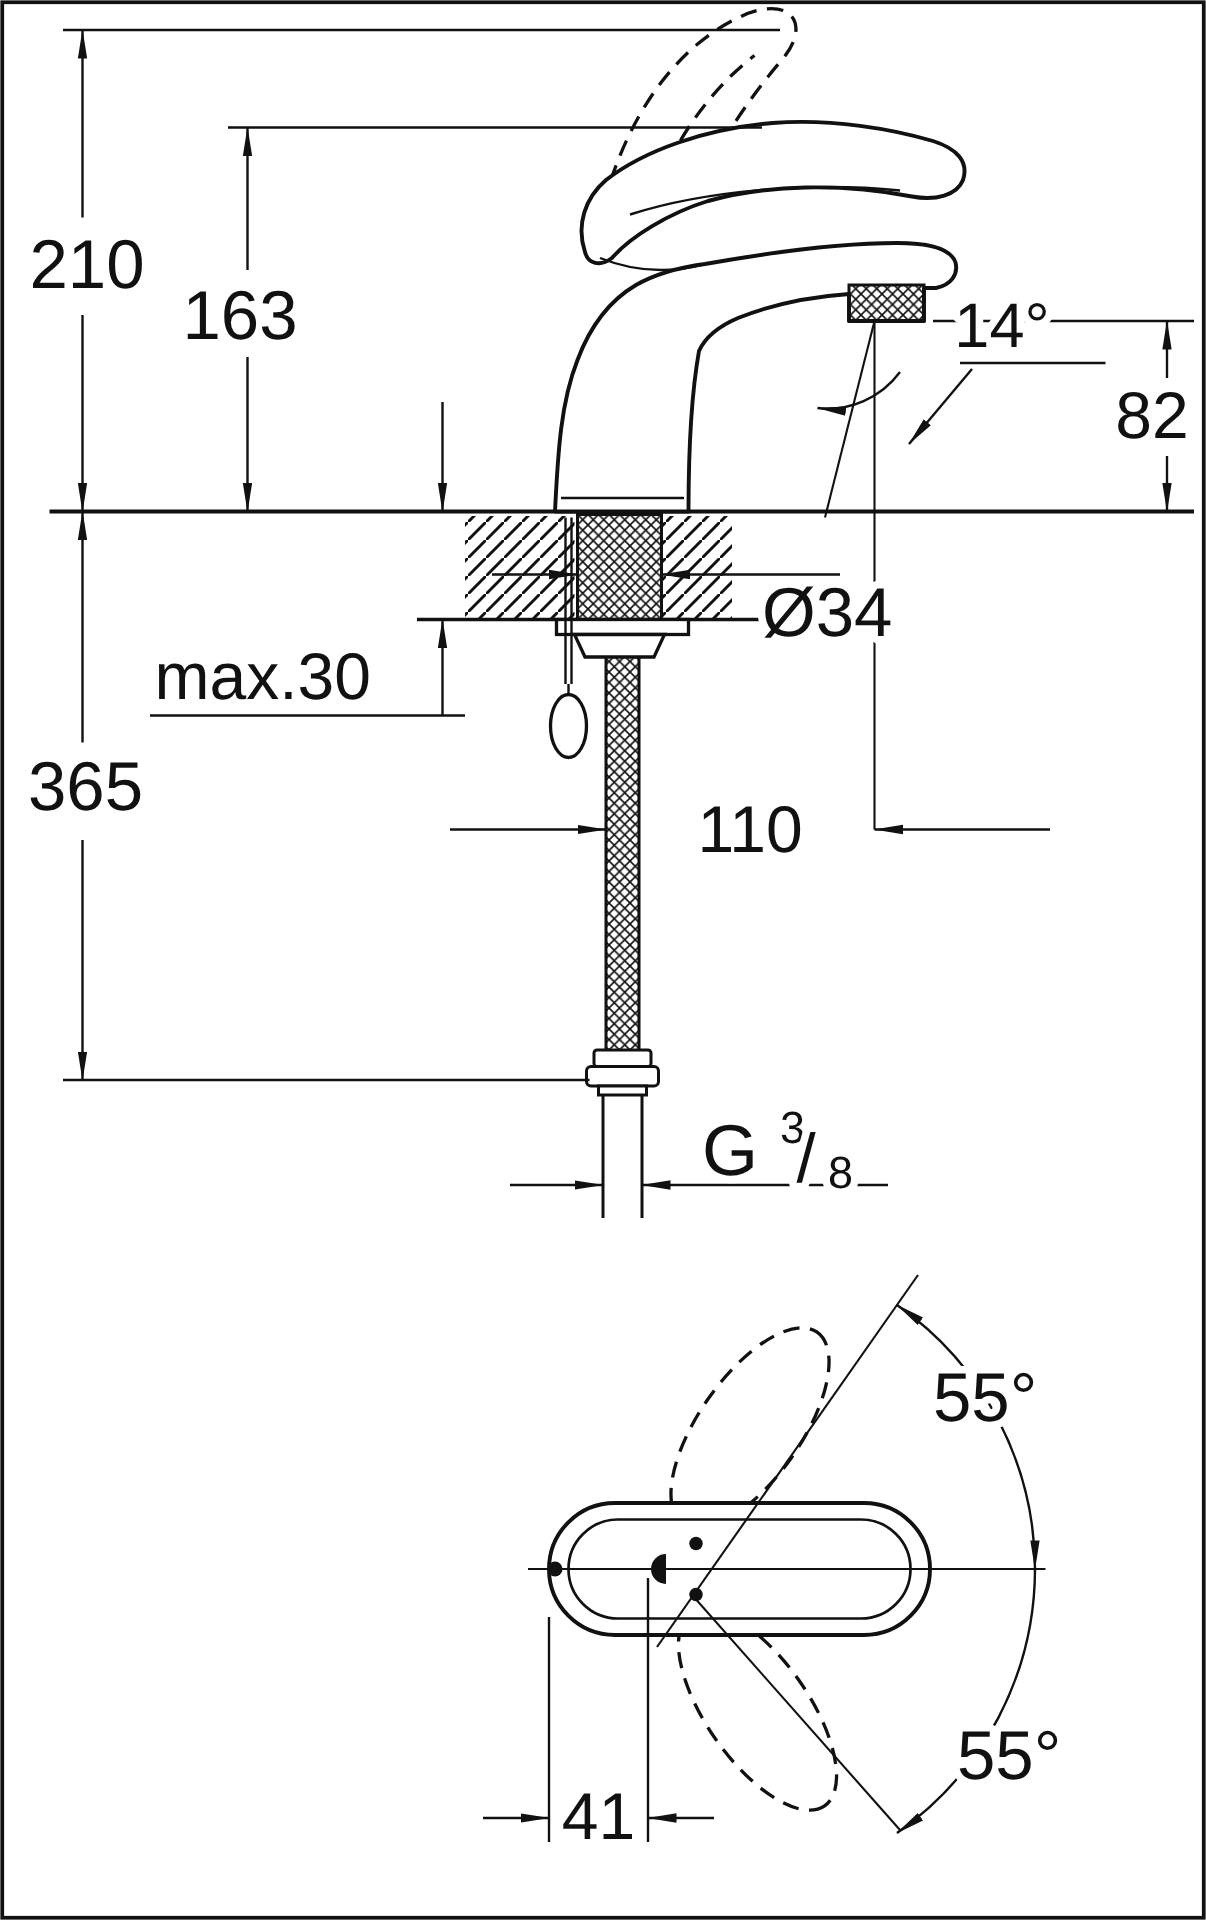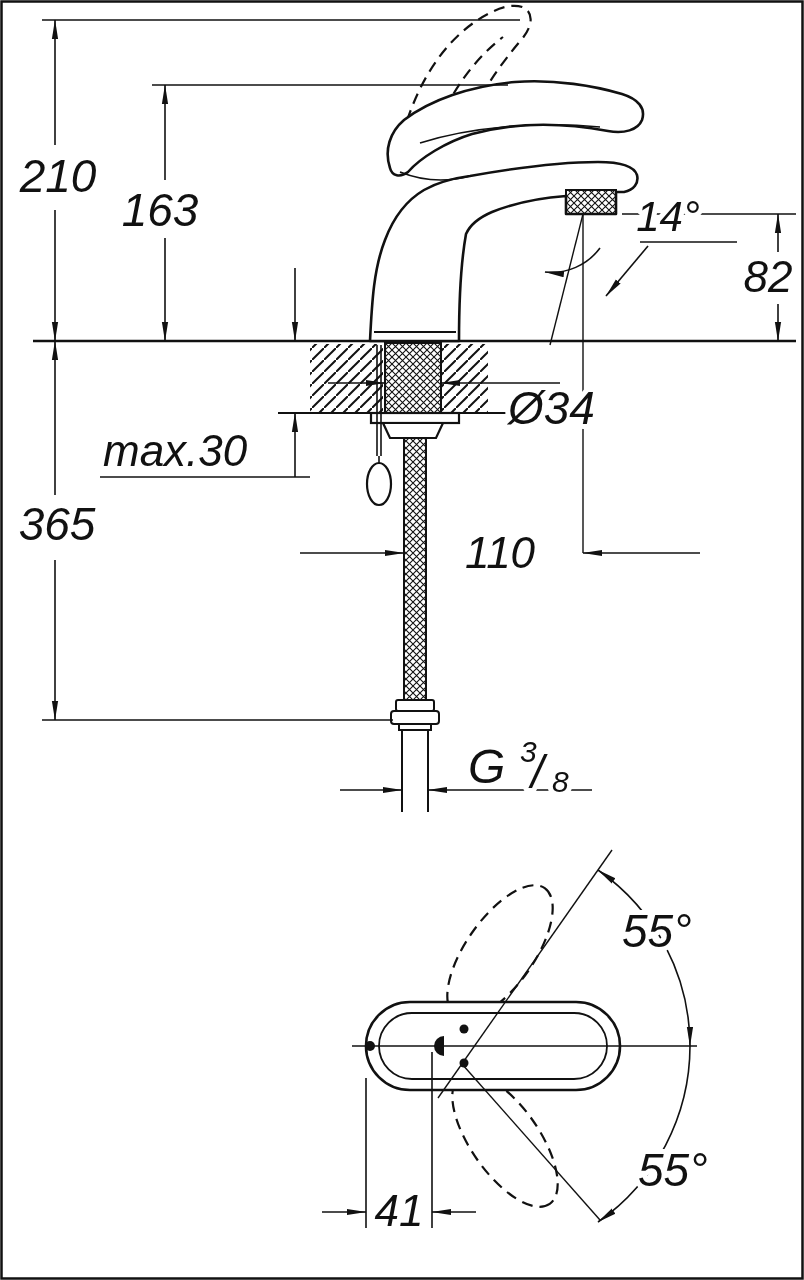--- a/index.html
+++ b/index.html
@@ -1,16 +1,16 @@
 <!DOCTYPE html>
 <html><head>
 <meta charset="utf-8">
 <style>
   html,body{margin:0;padding:0;background:#ffffff;}
-  .stage{position:relative;width:804px;height:1280px;background:#fff;overflow:hidden;font-style:italic;}
+  .stage{position:relative;width:804px;height:1280px;background:#fff;overflow:hidden;}
   svg{display:block;}
   .dim{
     font-family:"Liberation Sans", sans-serif;
     fill:#111;
     paint-order:stroke;
     stroke:#ffffff;
     stroke-width:10px;
     stroke-linejoin:round;
   }
   .ln{stroke:#111;fill:none;}

